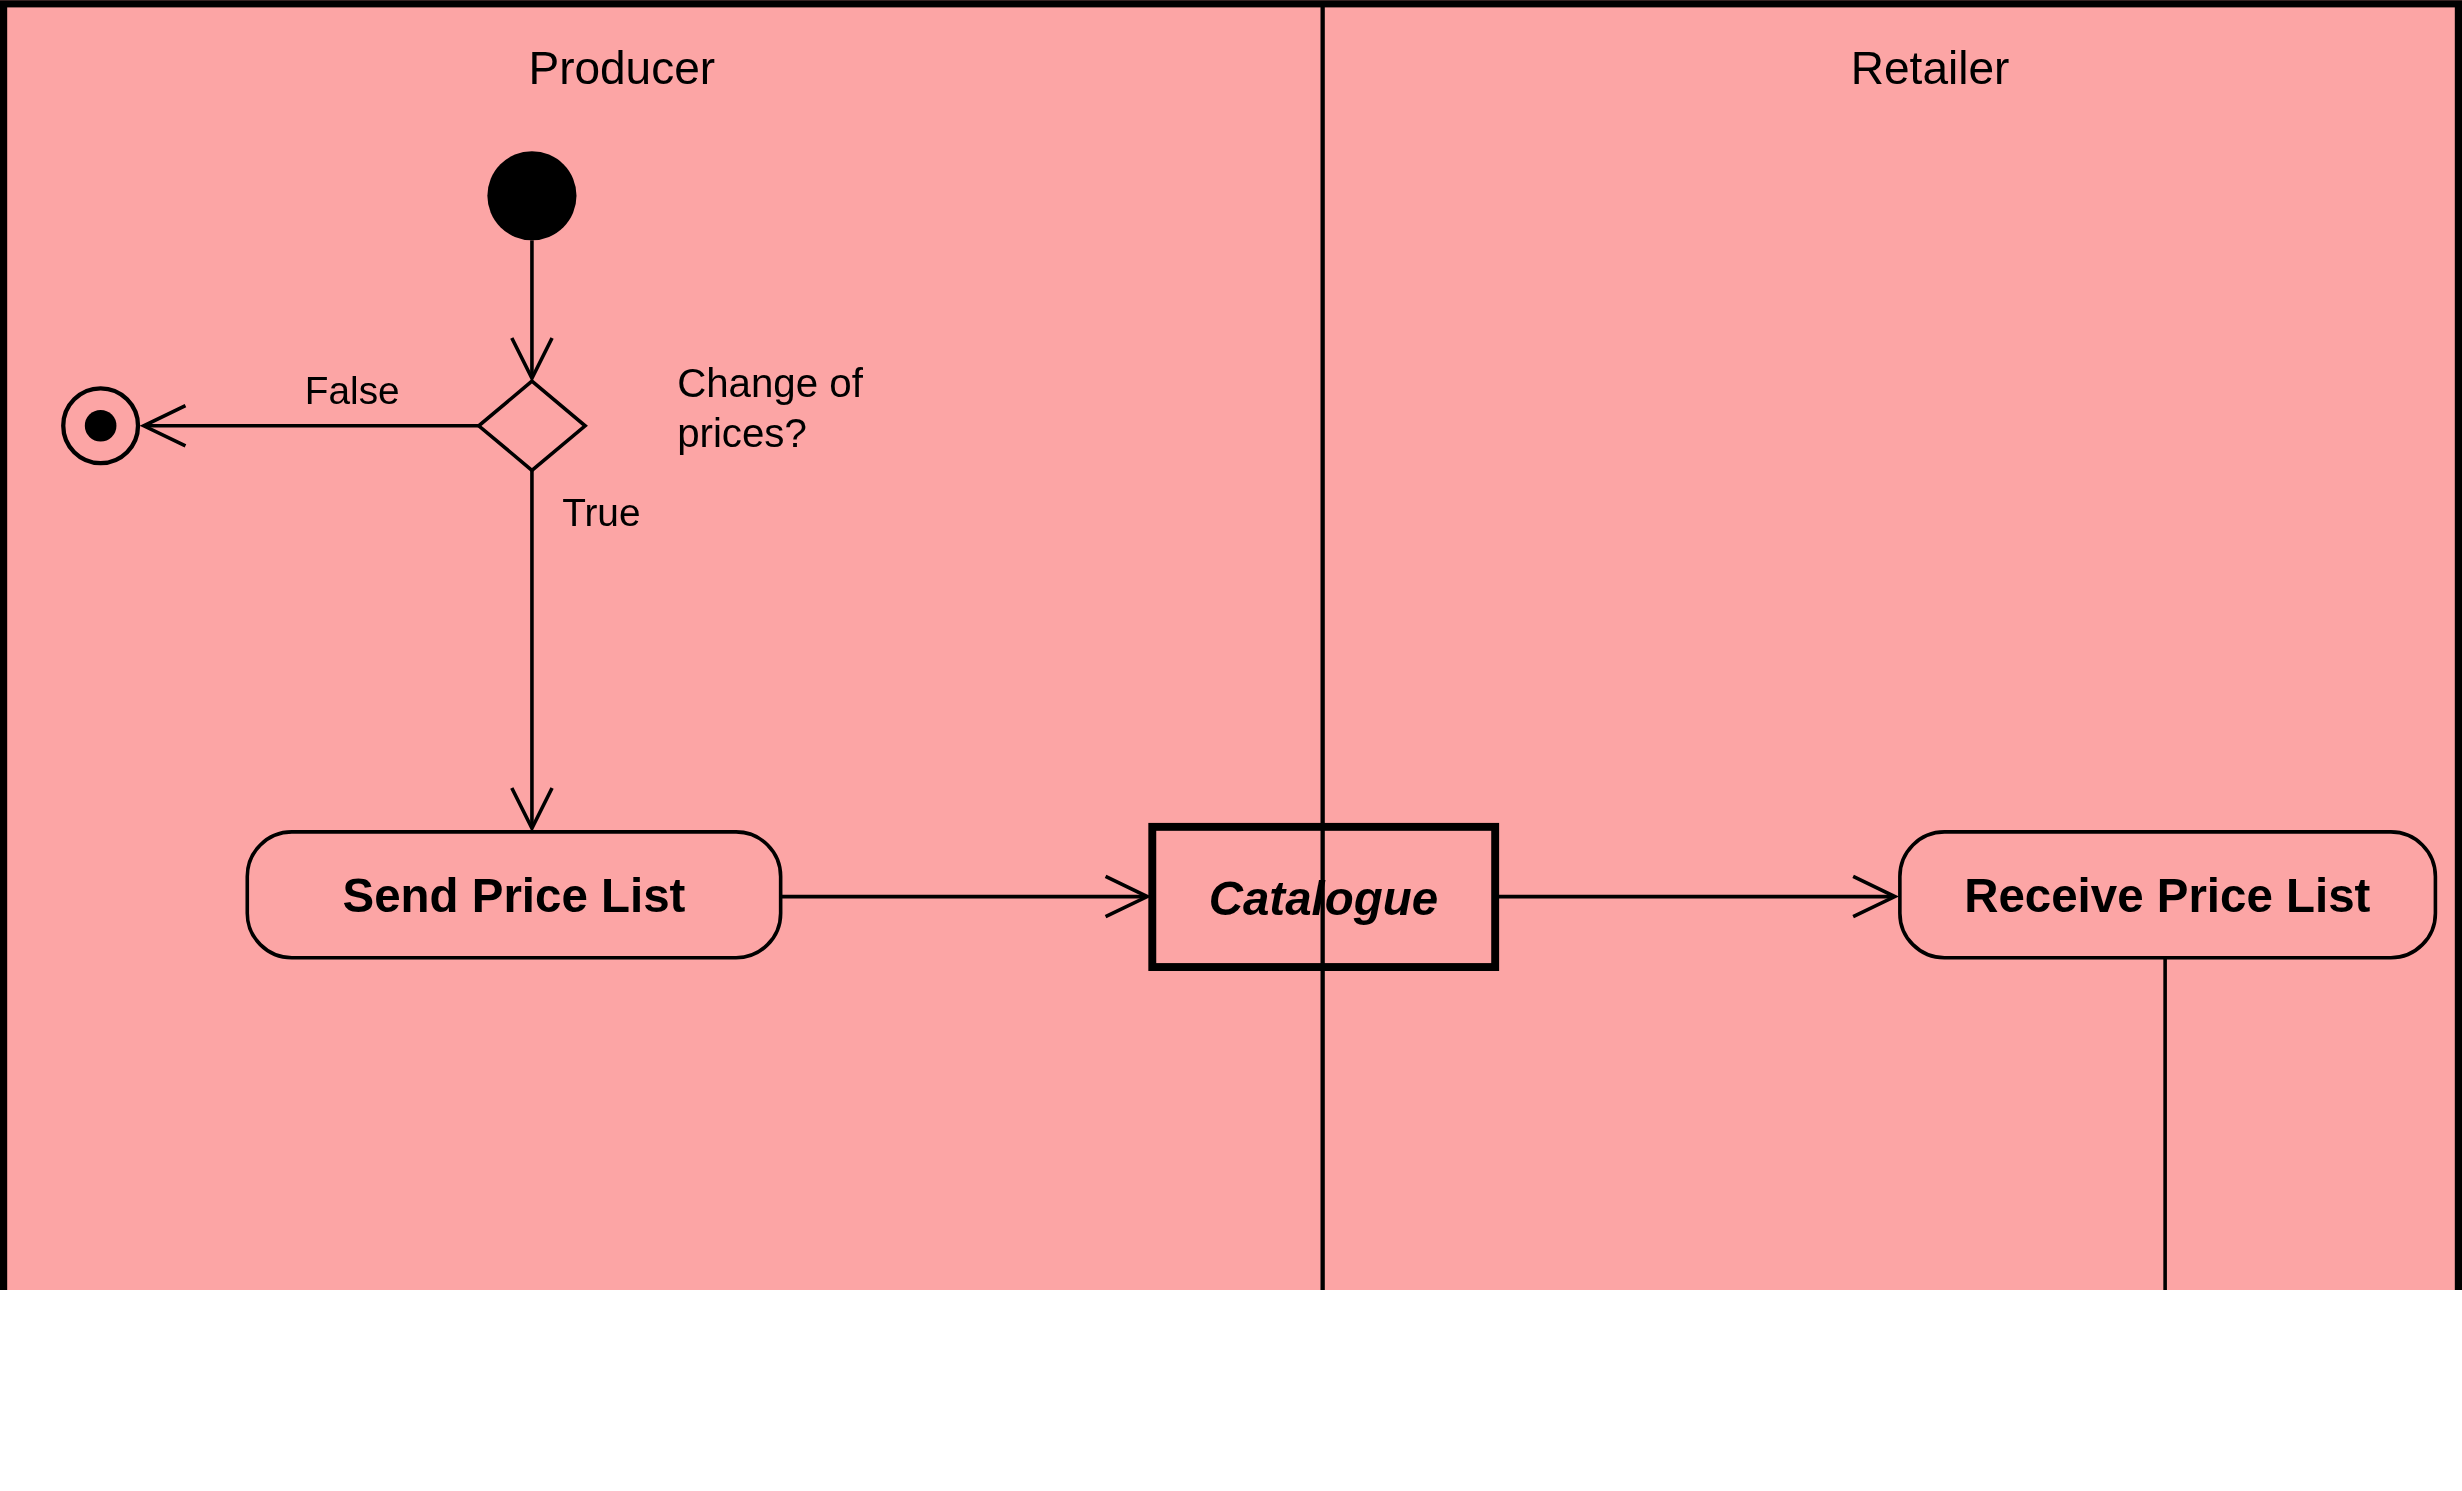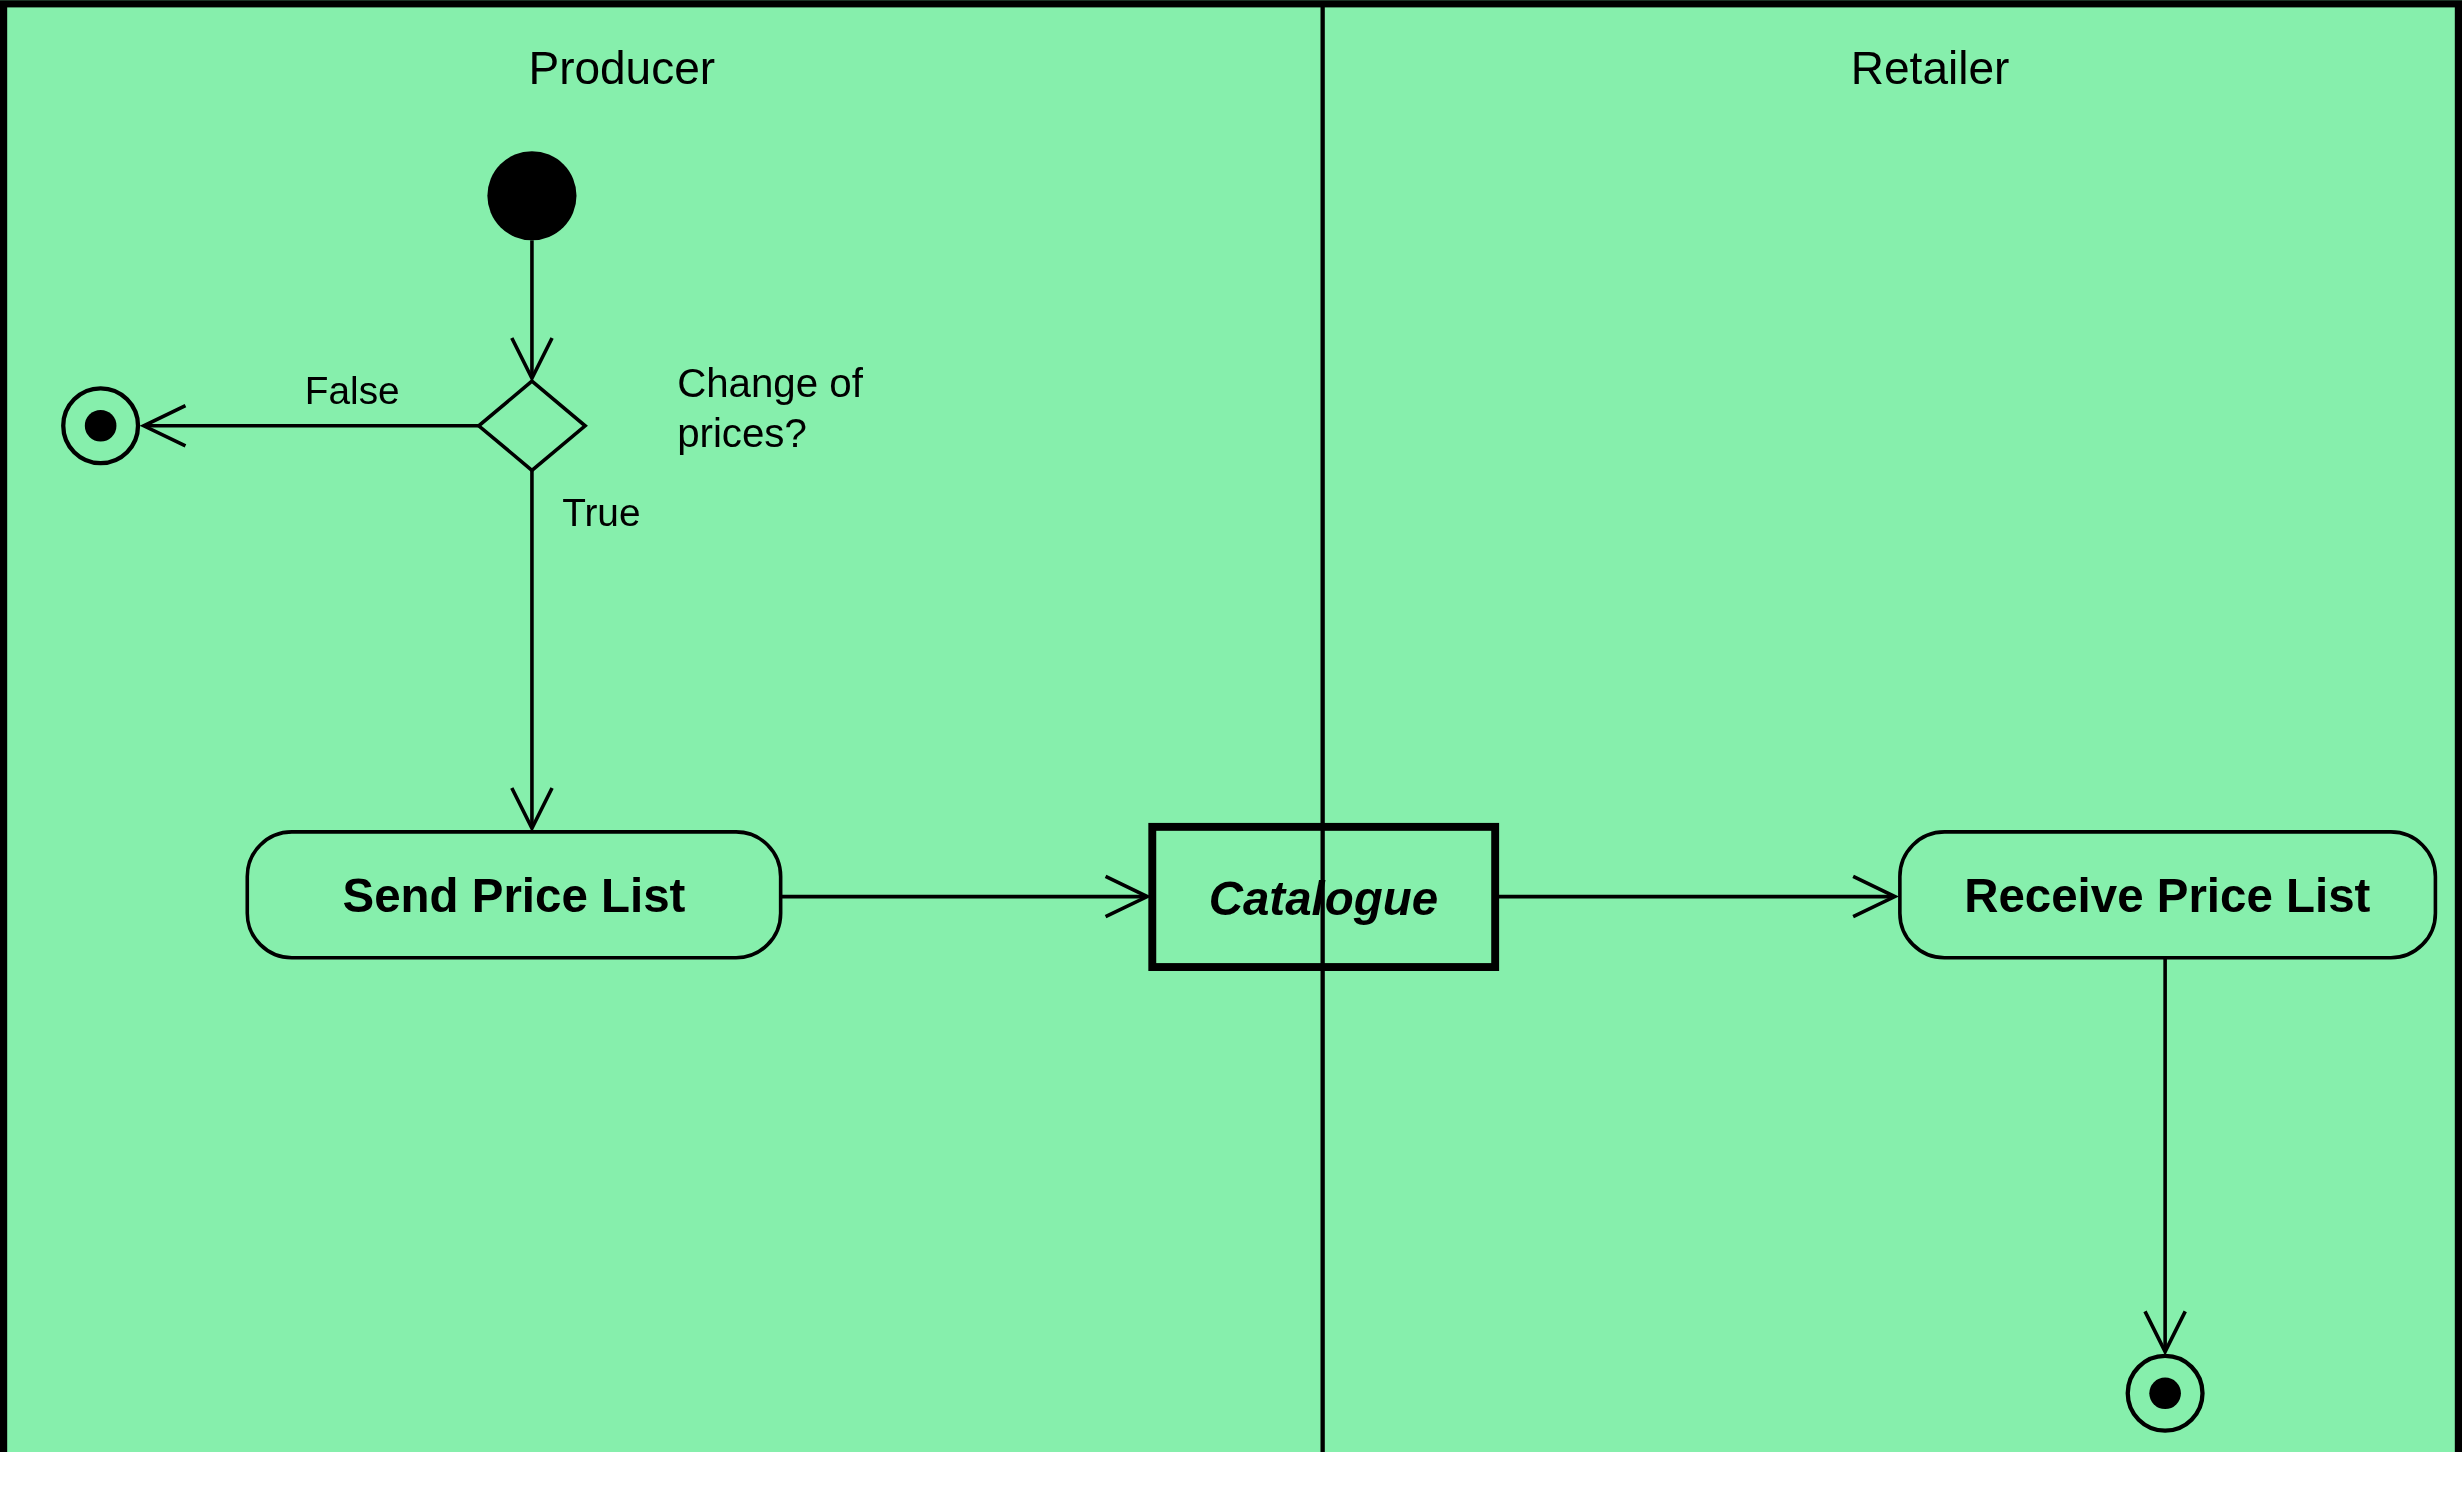--- a/index.html
+++ b/index.html
@@ -2,23 +2,23 @@
 <html style="font-size:11.5px"><head>
 <meta charset="utf-8">
 <style>
   html, body {
     margin: 0;
     padding: 0;
     background: #ffffff;
   }
   .diagram-wrap {
     width: 2462px;
-    height: 1452px;
+    height: 1290px;
     position: relative;
-    background: #86efac;
+    background: #fca5a5;
     font-family: "Liberation Sans", sans-serif;
   }
   svg {
     display: block;
   }
   text {
     font-family: "Liberation Sans", sans-serif;
     fill: #000000;
   }
   .lane-title {

